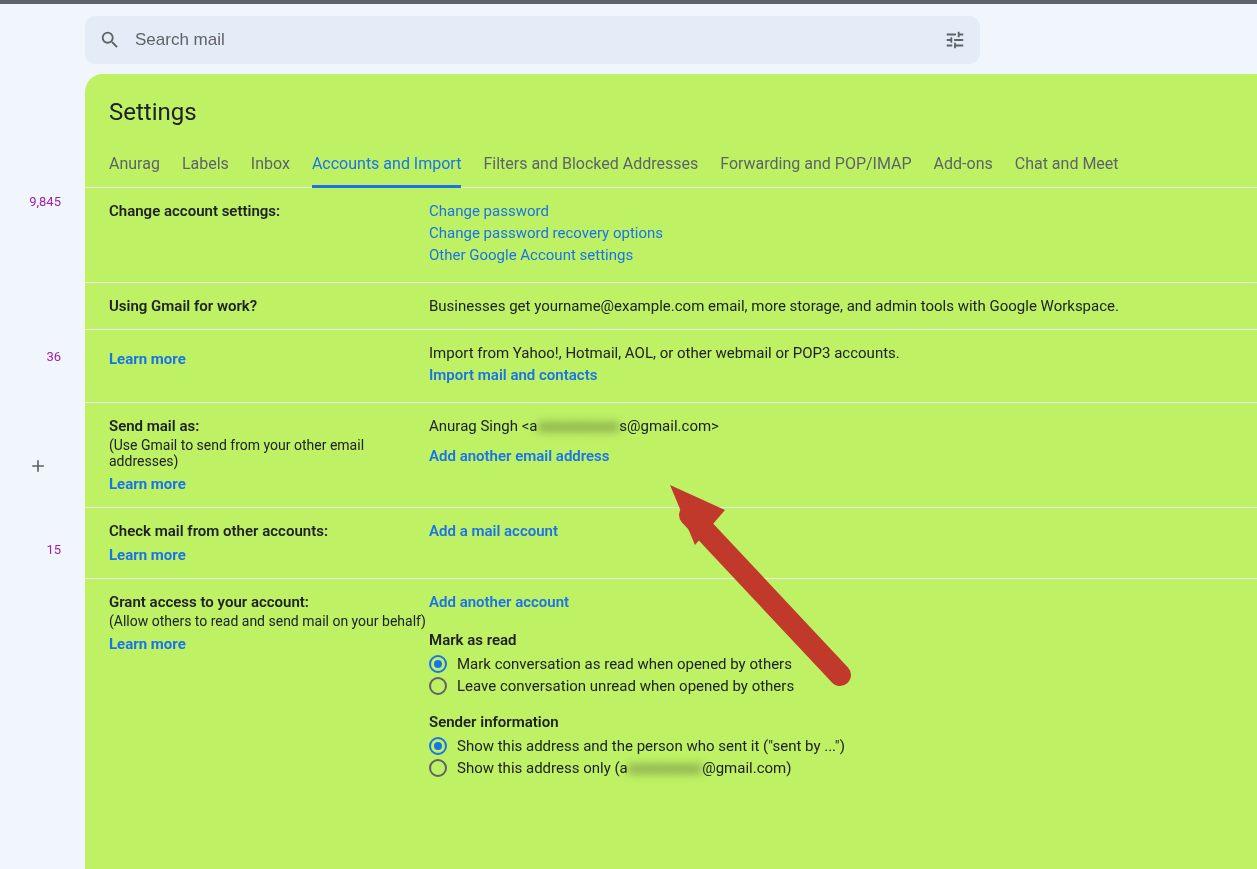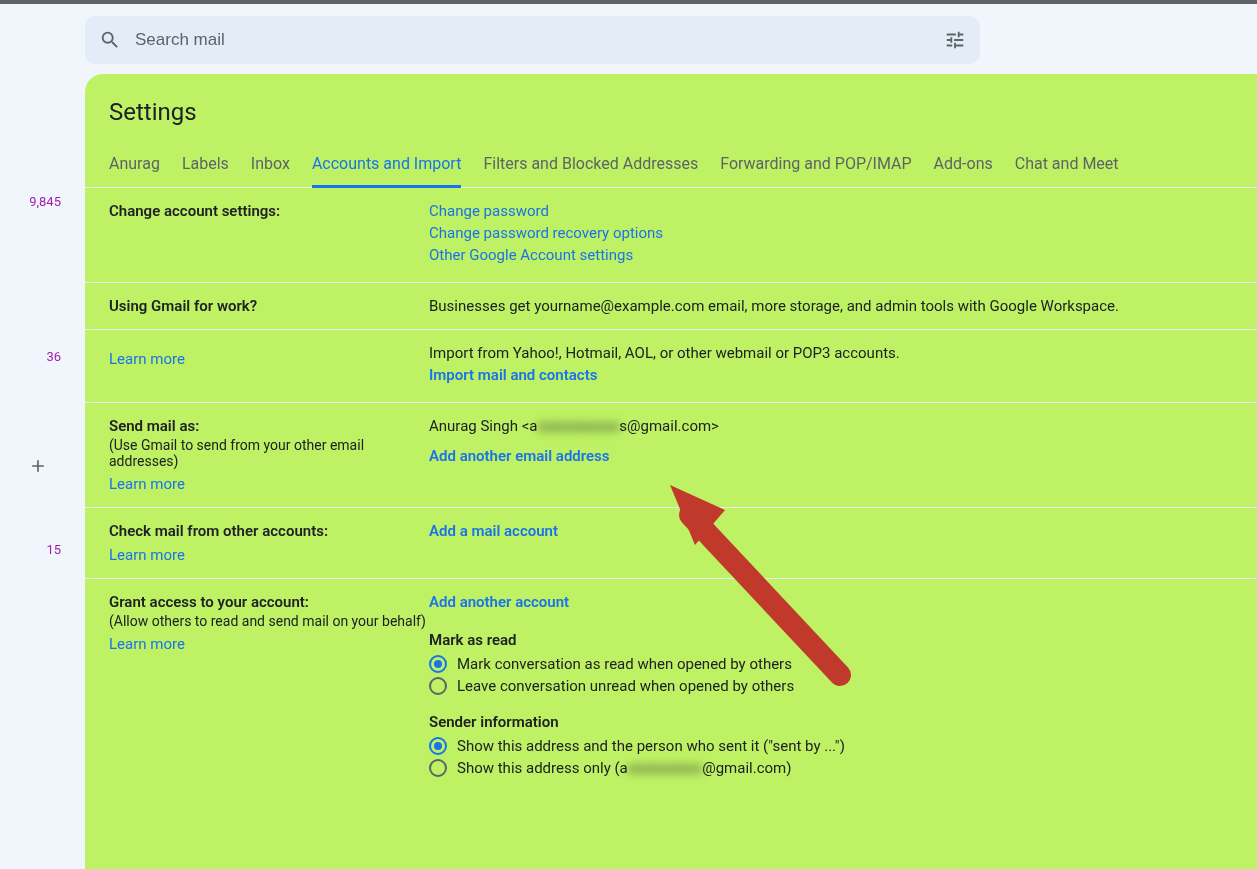--- a/index.html
+++ b/index.html
@@ -100,21 +100,21 @@
   width: 320px;
   flex-shrink: 0;
   font-size: 15px;
 }
 .section-label .title { font-weight: 600; color: #202124; }
 .section-label .sub { font-weight: 400; color: #202124; font-size: 14px; margin-top: 2px; }
 .section-content { flex: 1; font-size: 15px; }
 .link { color: #1a73e8; cursor: pointer; display: inline-block; }
 .link.bold { font-weight: 600; }
 .line { margin-bottom: 4px; }
-.learn { color: #1a73e8; cursor: pointer; font-size: 15px; margin-top: 6px; display: inline-block; }
+.learn { color: #1a73e8; cursor: pointer; font-size: 15px; margin-top: 6px; display: inline-block; font-weight: bold; }
 .radio-row { display: flex; align-items: center; gap: 10px; margin: 4px 0; }
 .radio {
   width: 18px; height: 18px; border-radius: 50%;
   border: 2px solid #5f6368; position: relative; flex-shrink: 0;
 }
 .radio.checked { border-color: #1a73e8; }
 .radio.checked::after {
   content: ''; position: absolute; width: 8px; height: 8px;
   background: #1a73e8; border-radius: 50%;
   top: 3px; left: 3px;

